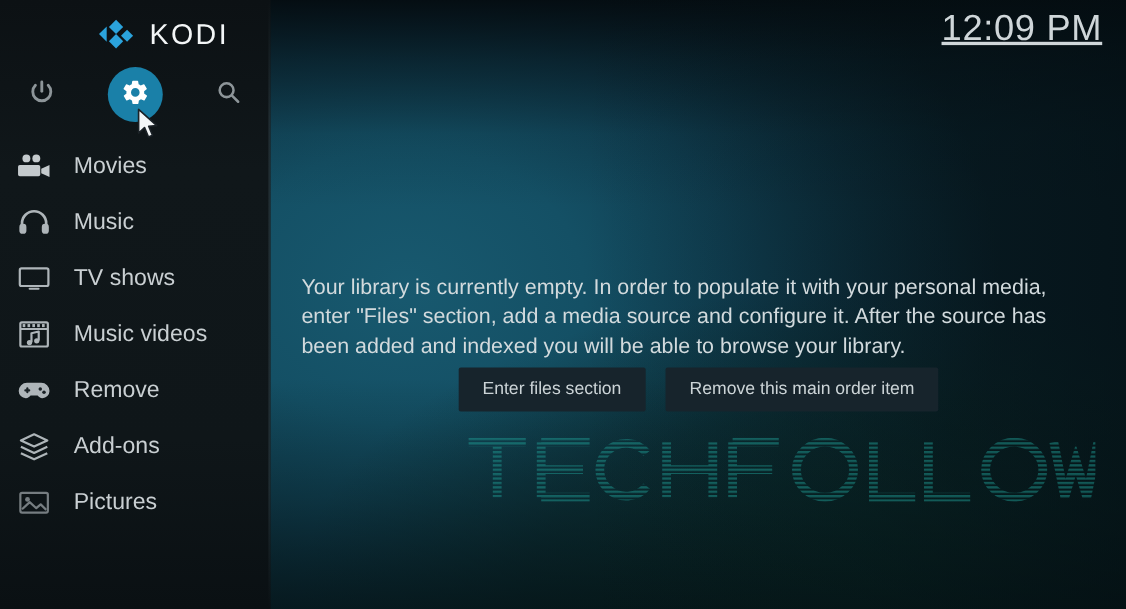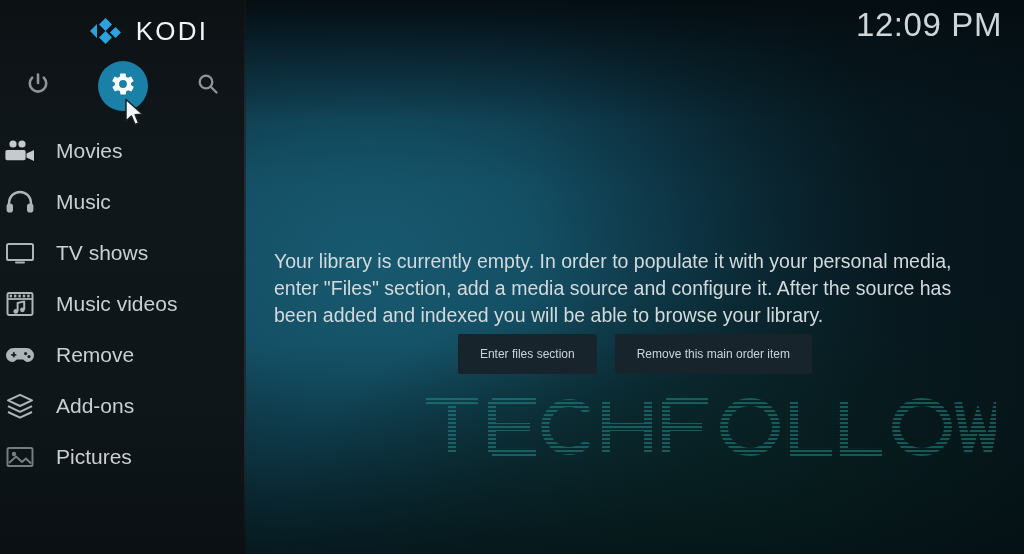--- a/index.html
+++ b/index.html
@@ -92,53 +92,53 @@
   .ti.search { left:182px; }
   .gear-circle {
     width:50px; height:50px; border-radius:50%;
     background:#1a80a8;
     display:flex; align-items:center; justify-content:center;
   }
 
   
   .menu { position:absolute; left:0; top:125px; width:246px; }
   .menu-item {
-    height:51px; display:flex; align-items:center; 
+    height:51px; display:flex; align-items:center; padding-left:11px;
   }
   .mi-icon {
     width:40px; height:34px; display:flex; align-items:center; justify-content:center;
     flex:0 0 40px;
   }
   .mi-label {
     margin-left:16px; color:#c9cfd2; font-size:21px; line-height:24px;
     font-weight:400; white-space:nowrap;
   }
 
   
   .content {
     position:absolute; left:246px; top:0; width:778px; height:554px;
   }
   .clock {
     position:absolute; right:22px; top:6px;
-    color:#cfd6d9; font-size:33px; font-weight:300; letter-spacing:.6px;
+    color:#cfd6d9; font-size:33px; font-weight:300; letter-spacing:.6px;text-decoration:underline;
   }
   .empty-msg {
     position:absolute; left:28px; top:248px; width:722px;
     text-align:left; color:#d2dadd; font-size:19.5px; line-height:27px;
     font-weight:400;
   }
   .btn-row {
     position:absolute; left:0; top:334px; width:778px;
     display:flex; justify-content:center; gap:18px;
   }
   .btn {
     height:40px; padding:0 22px;
     background:#17242c;
     border:none; border-radius:2px;
-    color:#ccd4d7; font-size:12px; font-family:"Liberation Sans", sans-serif;
+    color:#ccd4d7; font-size:16px; font-family:"Liberation Sans", sans-serif;
     display:flex; align-items:center; justify-content:center;
     cursor:pointer;
   }
 
   
   .cursor {
     position:absolute; left:124px; top:98px; width:22px; height:30px;
     pointer-events:none;
   }
 </style>

